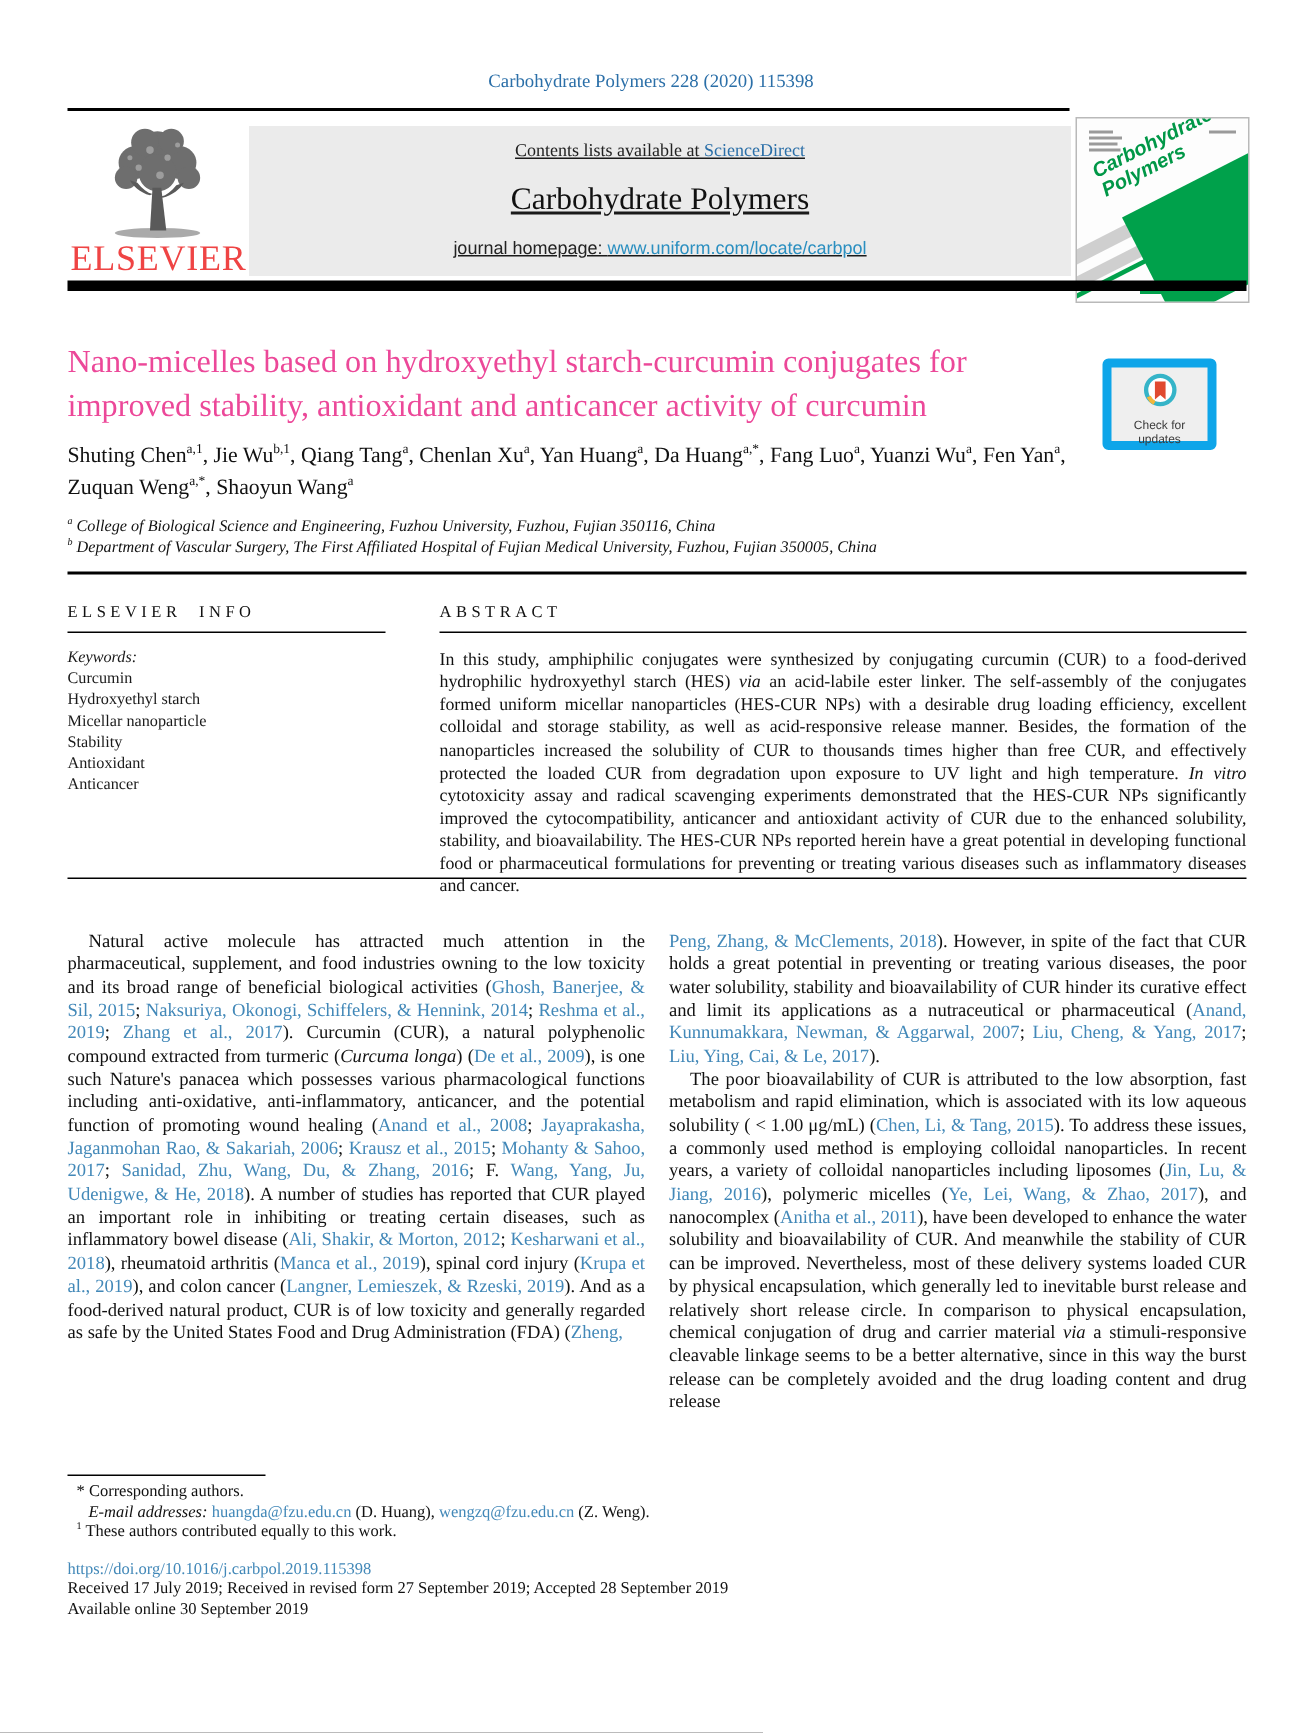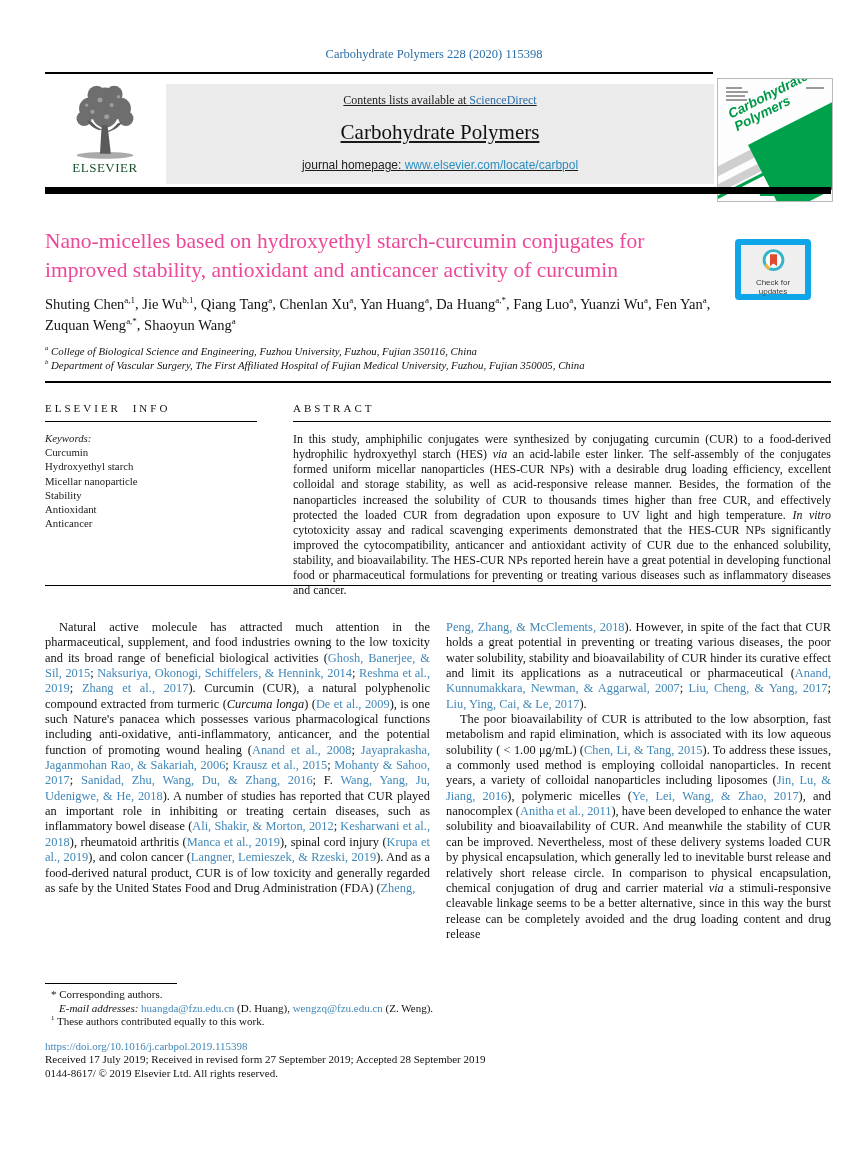--- a/index.html
+++ b/index.html
@@ -9,21 +9,21 @@
   
   .journal-ref{position:absolute;left:0;top:47px;width:100%;text-align:center;
                font-size:12.5px;color:#2b6fa8;}
 
   .rule-thin-top{position:absolute;left:45px;top:72px;width:668px;height:2px;background:#000;}
 
   
   .masthead{position:absolute;left:45px;top:80px;width:786px;height:108px;}
   .logo-box{position:absolute;left:2px;top:0;width:116px;height:106px;text-align:center;}
   .logo-box svg{display:block;margin:0 auto;}
-  .elsevier-word{font-size:13px;color:#14532d;letter-spacing:0.5px;margin-top:-2px;
+  .elsevier-word{font-size:24px;color:#ef4444;letter-spacing:0.5px;margin-top:-2px;
                  font-family:"Liberation Serif",serif;}
   .banner{position:absolute;left:121px;top:4px;width:548px;height:100px;background:#ebebeb;
           text-align:center;text-decoration:underline;}
   .banner .contents-line{margin-top:9px;font-size:12px;color:#222;}
   .banner .contents-line .link{color:#2b6fa8;}
   .banner .j-title{margin-top:12px;font-size:21px;color:#111;}
   .banner .homepage-line{margin-top:13px;font-size:12px;color:#222;
                          font-family:"Liberation Sans",sans-serif;}
   .banner .homepage-line .link{color:#2b8fc0;}
 
@@ -123,21 +123,21 @@
       </span>
       <div class="elsevier-word">ELSEVIER</div>
     </div>
 
     <div class="banner">
       <div class="contents-line">
         <span>Contents lists available at </span><span class="link">ScienceDirect</span>
       </div>
       <div class="j-title">Carbohydrate Polymers</div>
       <div class="homepage-line">
-        <span>journal homepage: </span><span class="link">www.elsevier.com/locate/carbpol</span>
+        <span>journal homepage: </span><span class="link">www.uniform.com/locate/carbpol</span>
       </div>
     </div>
 
     <div class="cover">
       <div class="tt" style="left:8px;top:8px;width:16px;"></div>
       <div class="tt" style="left:8px;top:12px;width:22px;"></div>
       <div class="tt" style="left:8px;top:16px;width:19px;"></div>
       <div class="tt" style="left:8px;top:20px;width:21px;"></div>
       <div class="tt" style="left:88px;top:8px;width:18px;"></div>
       <div class="stripe" style="left:-20px;top:34px;height:9px;"></div>
@@ -211,16 +211,16 @@
   <div class="fn-rule"></div>
   <div class="footnotes">
     <div class="fn-corr"><span>* Corresponding authors.</span></div>
     <div class="fn-email"><span class="i">E-mail addresses:</span><span> </span><span class="link">huangda@fzu.edu.cn</span><span> (D. Huang), </span><span class="link">wengzq@fzu.edu.cn</span><span> (Z. Weng).</span></div>
     <div class="fn-corr"><sup>1</sup><span> These authors contributed equally to this work.</span></div>
   </div>
 
   <div class="bottom-info">
     <div><span class="link">https://doi.org/10.1016/j.carbpol.2019.115398</span></div>
     <div>Received 17 July 2019; Received in revised form 27 September 2019; Accepted 28 September 2019</div>
-    <div>0144-8617/ © 2019 Elsevier Ltd. All rights reserved.</div>
+    <div>Available online 30 September 2019</div>
   </div>
 
 </div>
 
 </body></html>

